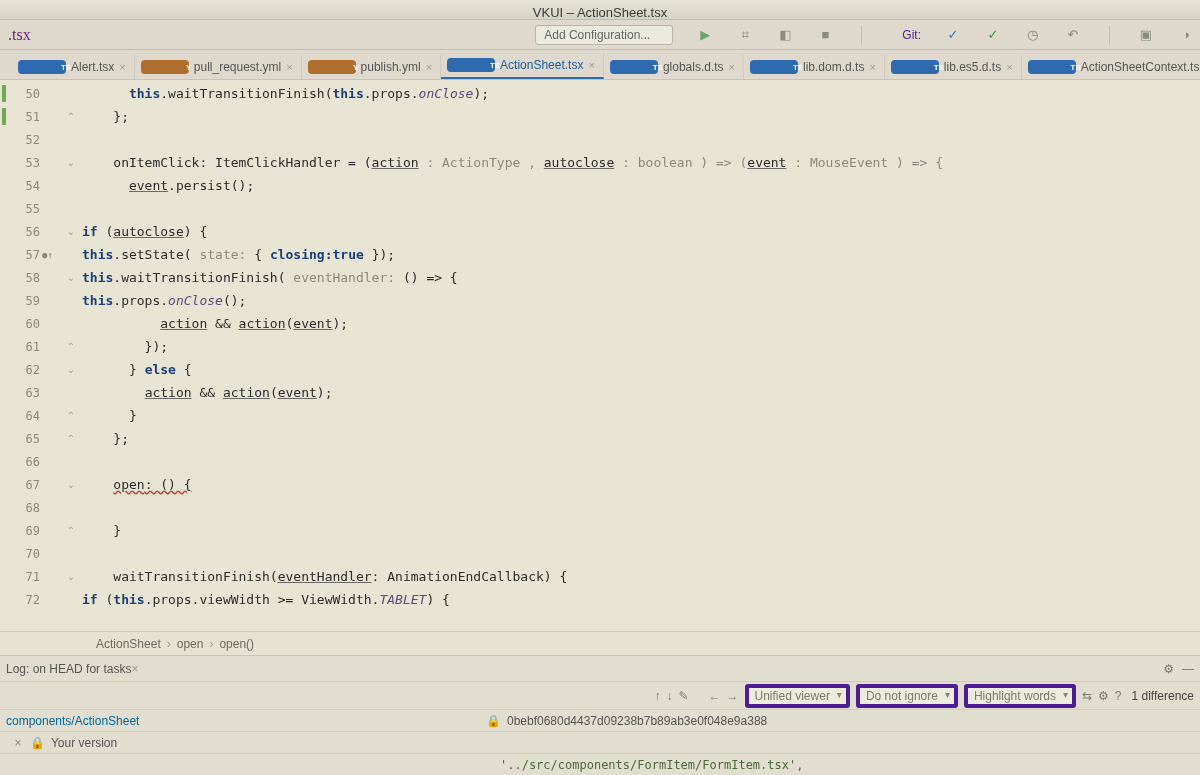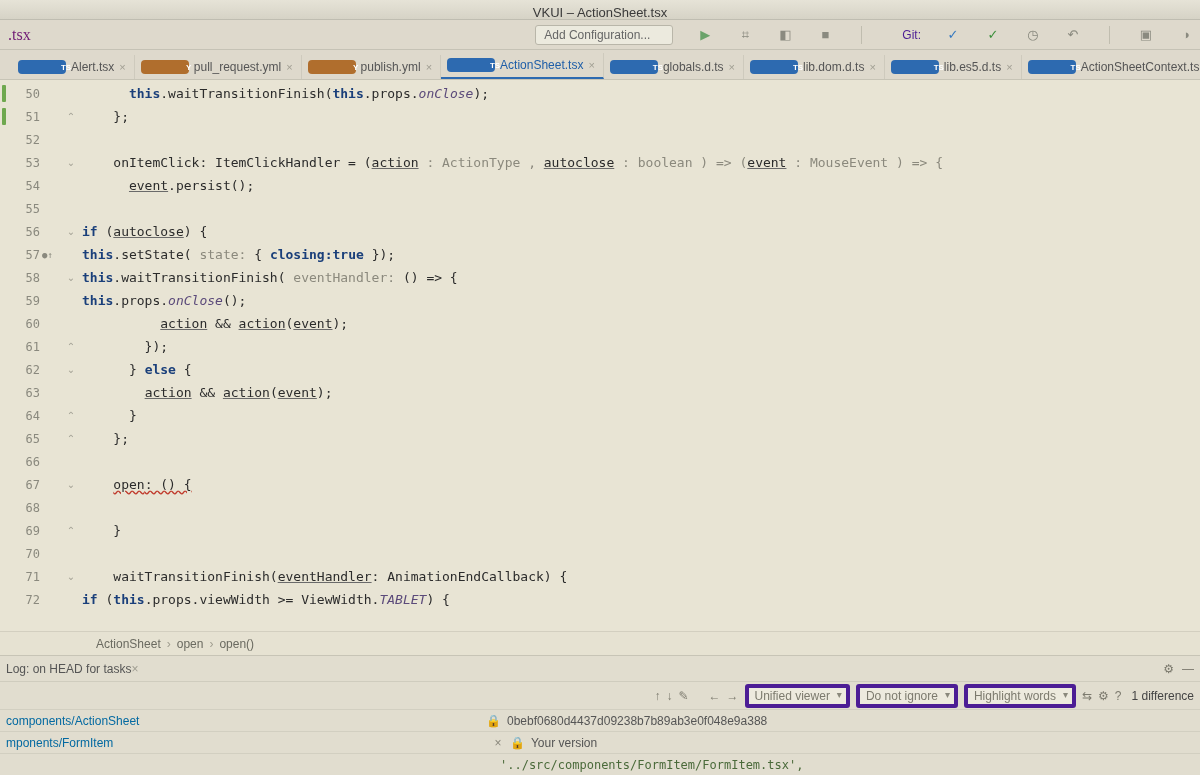--- a/index.html
+++ b/index.html
@@ -416,21 +416,20 @@
 
 <div class="diff-rows">
   <div class="diff-row">
     <div class="diff-left-path">components/ActionSheet</div>
     <div class="diff-center">
       <span class="lock-icon">🔒</span>
       <span>0bebf0680d4437d09238b7b89ab3e0f048e9a388</span>
     </div>
   </div>
   <div class="diff-row">
-    <div class="diff-left-path">mponents/FormItem</div>
     <div class="diff-close">×</div>
     <div class="diff-center">
       <span class="lock-icon">🔒</span>
       <span>Your version</span>
     </div>
   </div>
 </div>
 <div class="diff-line">'../src/components/FormItem/FormItem.tsx',</div>
 
 </body></html>

